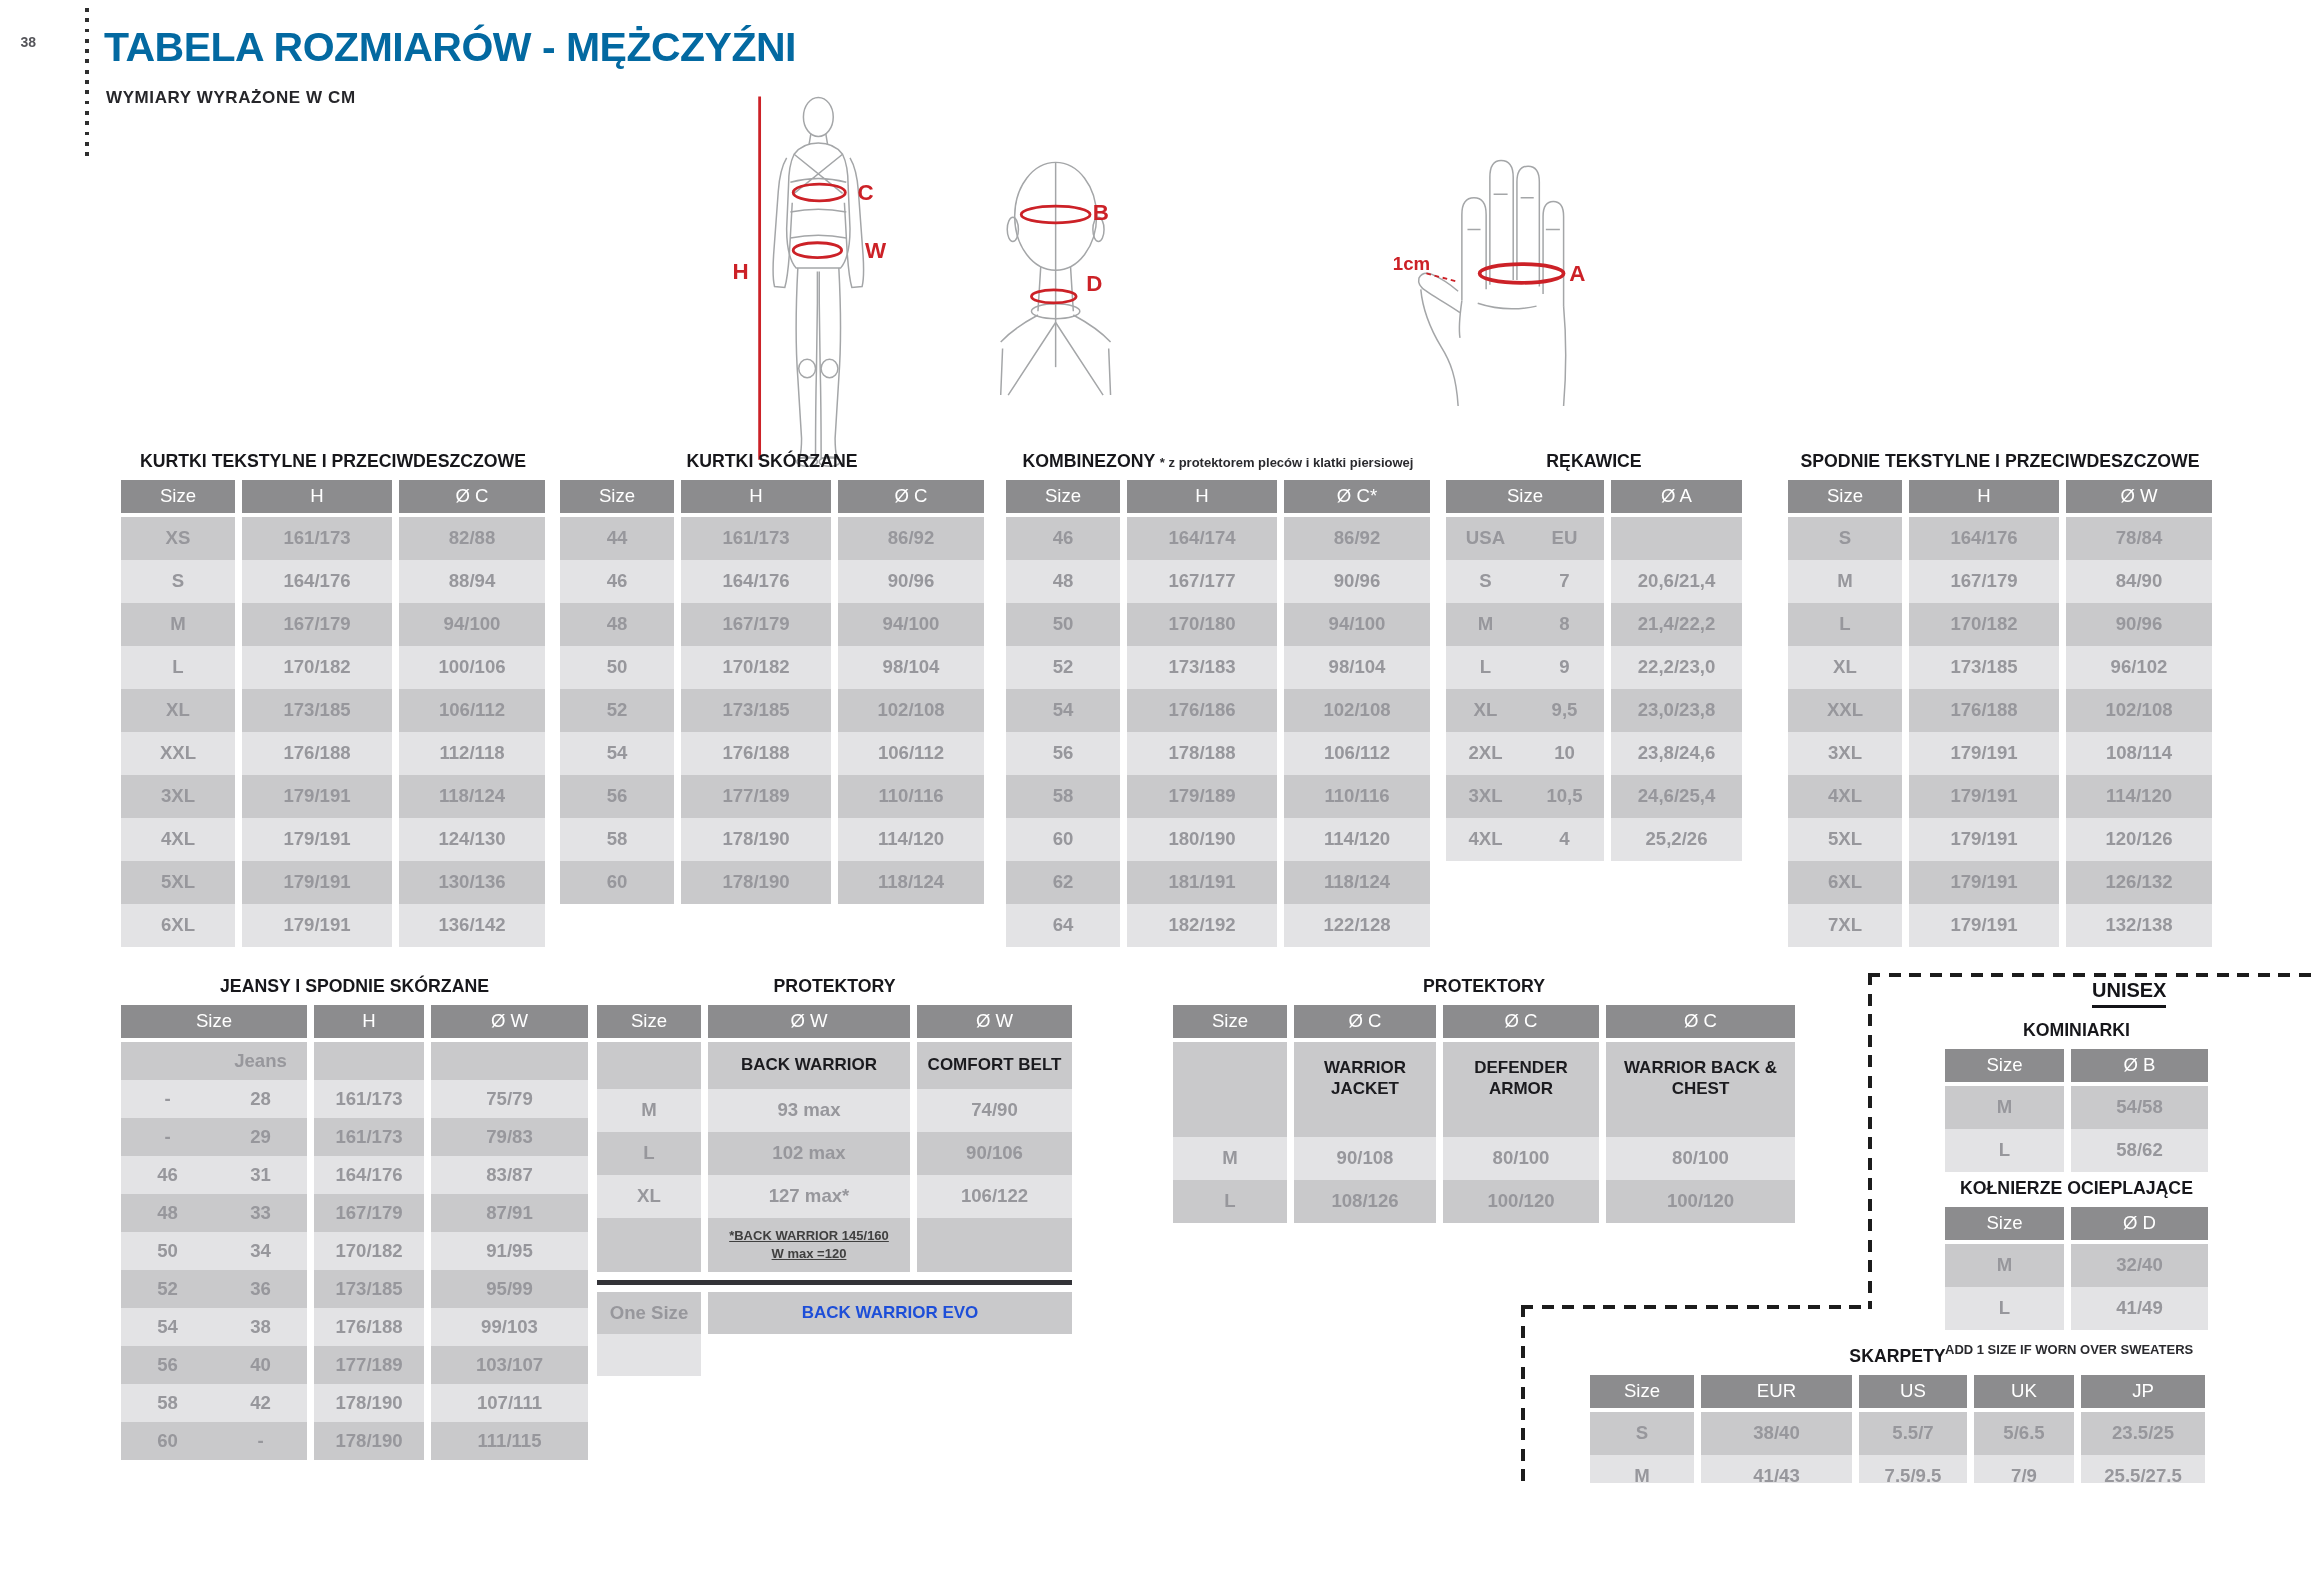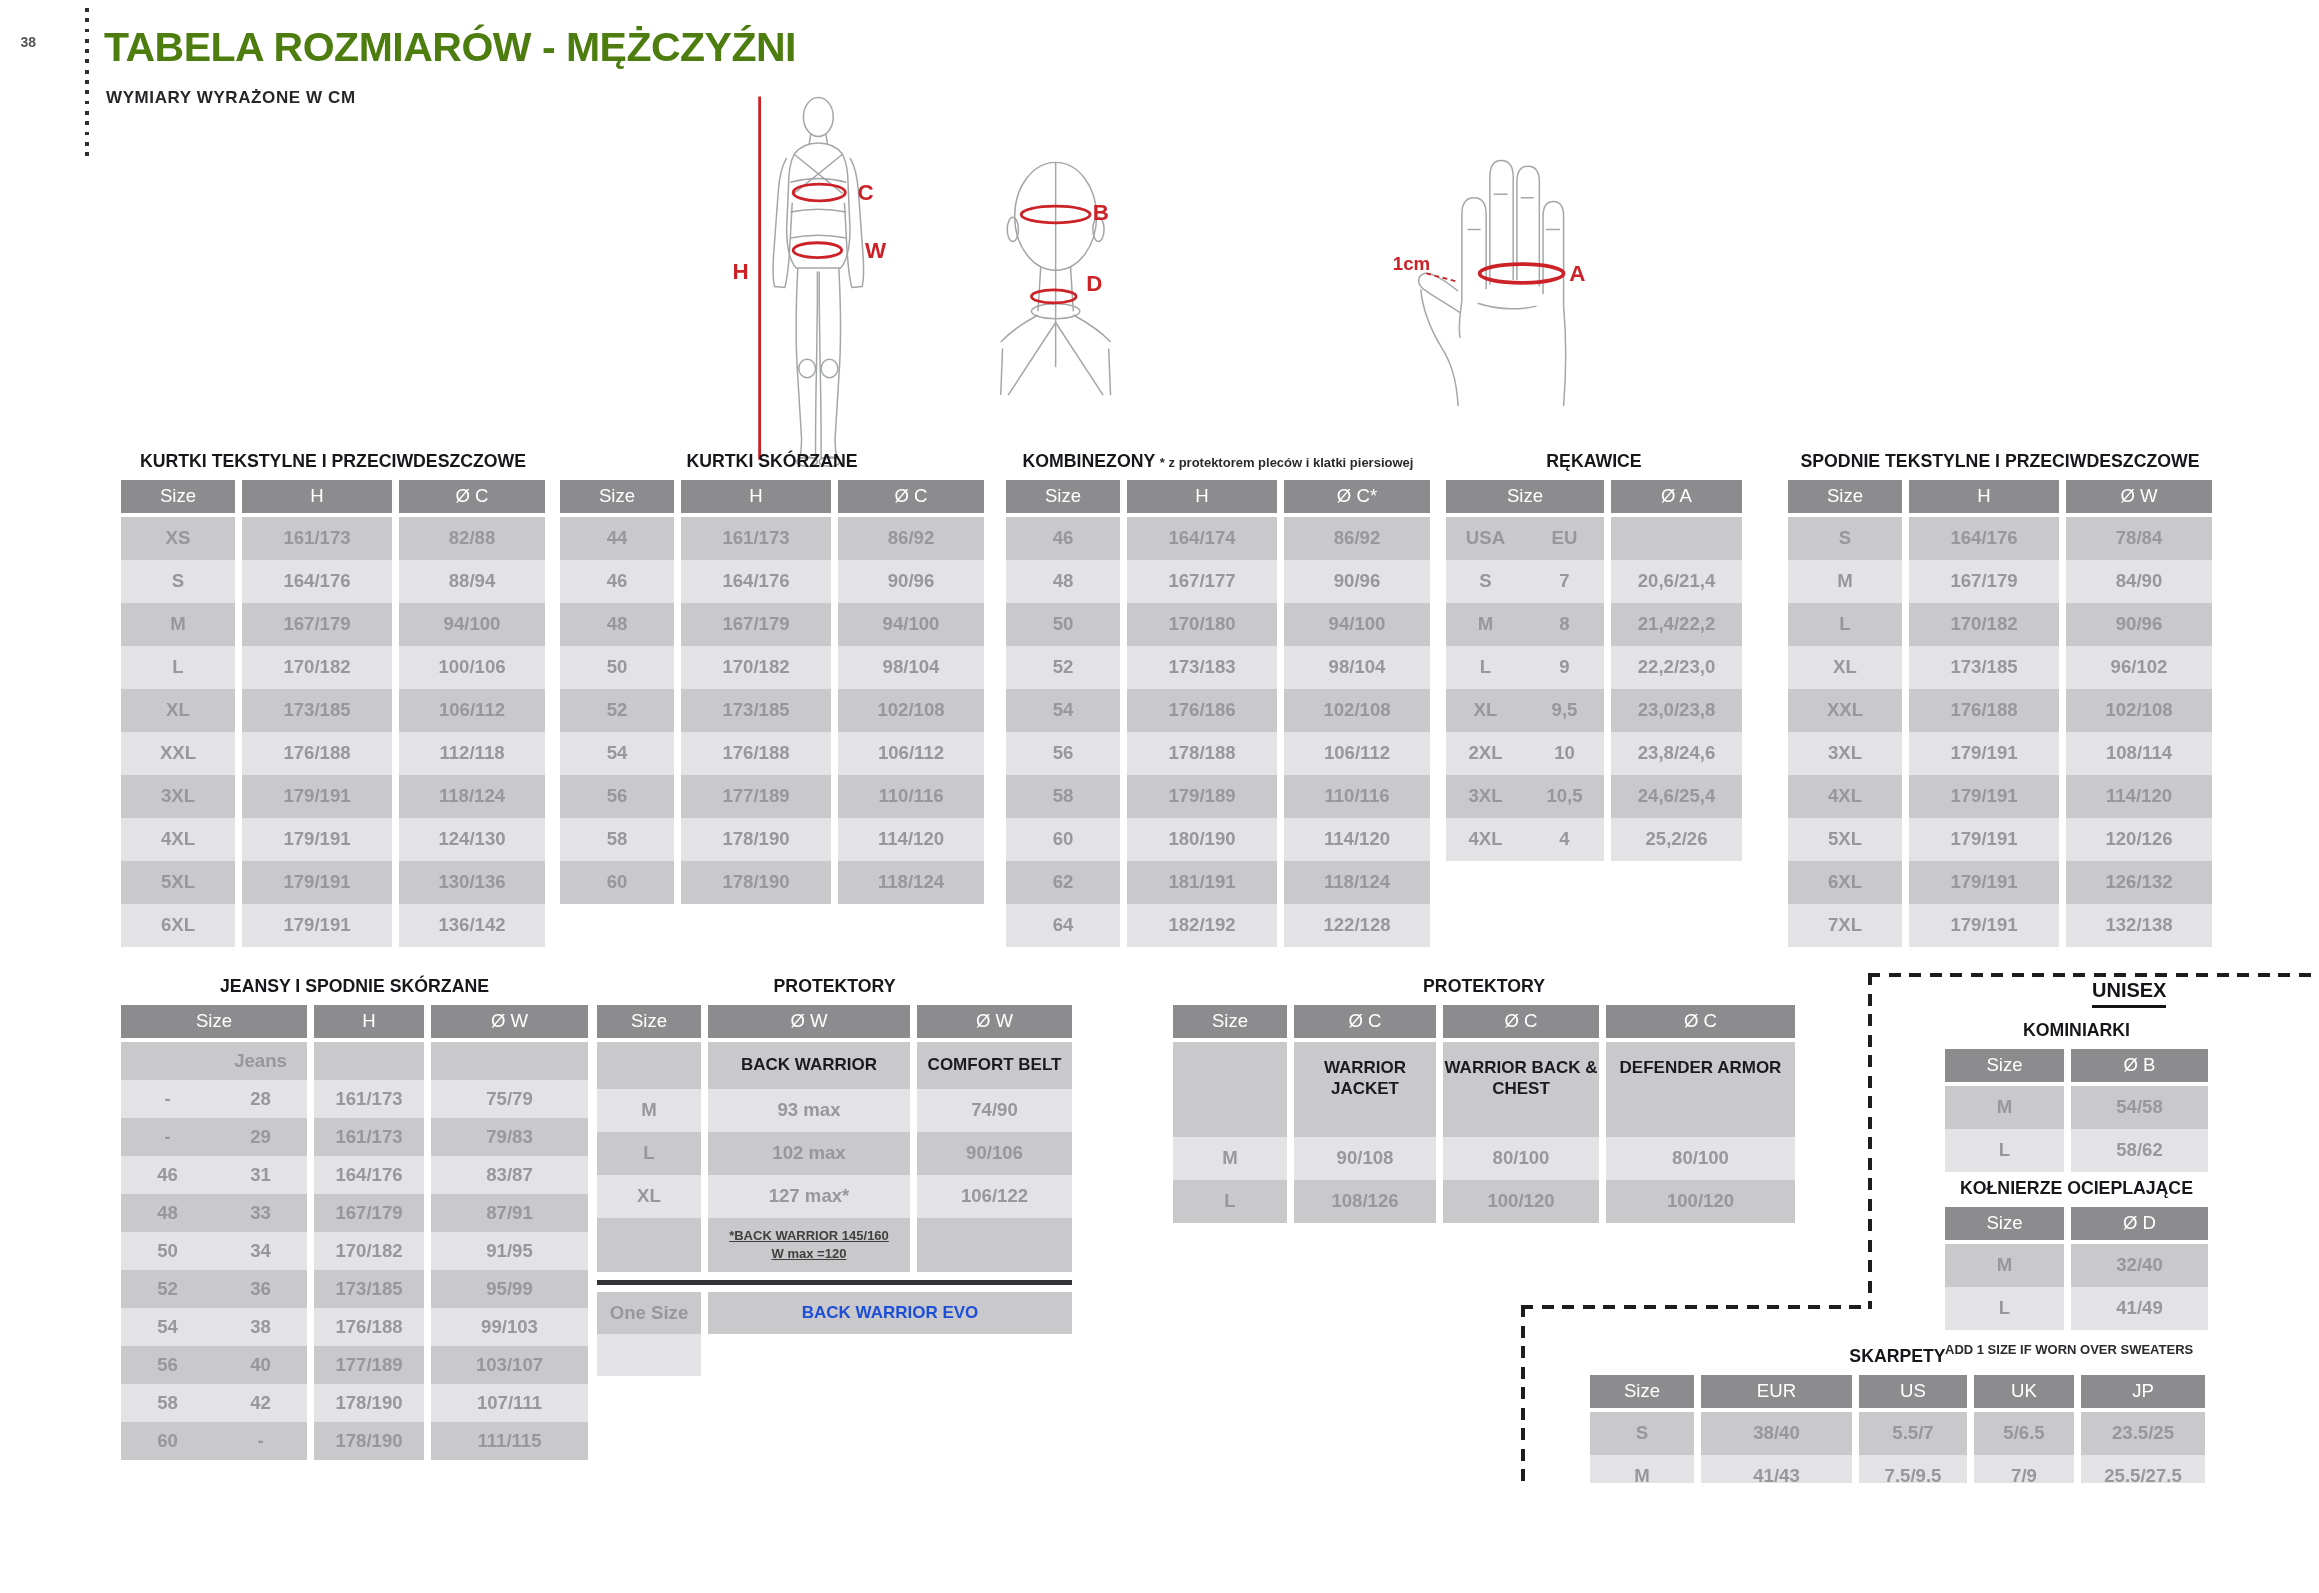--- a/index.html
+++ b/index.html
@@ -1,20 +1,20 @@
 <!DOCTYPE html>
 <html style="font-size:15px"><head>
 <meta charset="utf-8">
 <style>
   html,body{margin:0;padding:0;background:#fff;}
   #canvas{position:relative;width:2319px;height:1483px;background:#ffffff;overflow:hidden;
           font-family:"Liberation Sans",sans-serif;}
   .abs{position:absolute;}
   .page-num{font-size:14px;font-weight:bold;color:#55555a;}
-  .main-title{font-size:41px;font-weight:bold;color:#4d7c0f;letter-spacing:-0.5px;white-space:nowrap;}
+  .main-title{font-size:41px;font-weight:bold;color:#0369a1;letter-spacing:-0.5px;white-space:nowrap;}
   .sub-title{font-size:17px;font-weight:bold;color:#26262a;letter-spacing:0.6px;white-space:nowrap;}
   .dot-v{position:absolute;width:3.7px;background:repeating-linear-gradient(180deg,#2e2e2e 0 3.7px,transparent 3.7px 10.3px);}
   .dash-h{position:absolute;height:3.7px;background:repeating-linear-gradient(90deg,#1c1c1c 0 12px,transparent 12px 20.5px);}
   .dash-v{position:absolute;width:3.7px;background:repeating-linear-gradient(180deg,#1c1c1c 0 12px,transparent 12px 20.5px);}
 
   .block{position:absolute;}
   .t-title{font-size:17.7px;font-weight:bold;color:#17171b;white-space:nowrap;margin-bottom:8.4px;height:20.5px;text-align:center;}
   .t-note{font-size:13px;font-weight:bold;color:#2a2a2e;}
   .t-head,.t-rows,.t-grid{display:grid;}
   .t-head{margin-bottom:3.7px;grid-auto-rows:33px;}
@@ -407,22 +407,22 @@
     <div class="t-title">PROTEKTORY</div>
     <div class="t-head g-protc">
       <div class="th">Size</div>
       <div class="th gstart">Ø C</div>
       <div class="th gstart">Ø C</div>
       <div class="th gstart">Ø C</div>
     </div>
     <div class="t-rows g-protc protc-rows">
         <div class="t-cell dark"></div>
         <div class="t-cell dark gstart">WARRIOR JACKET</div>
+        <div class="t-cell dark gstart">DEFENDER ARMOR</div>
         <div class="t-cell dark gstart">WARRIOR BACK &amp; CHEST</div>
-        <div class="t-cell dark gstart">DEFENDER ARMOR</div>
         <div class="t-cell light">M</div>
         <div class="t-cell light gstart">90/108</div>
         <div class="t-cell light gstart">80/100</div>
         <div class="t-cell light gstart">80/100</div>
         <div class="t-cell dark">L</div>
         <div class="t-cell dark gstart">108/126</div>
         <div class="t-cell dark gstart">100/120</div>
         <div class="t-cell dark gstart">100/120</div>
       </div>
   </div>

